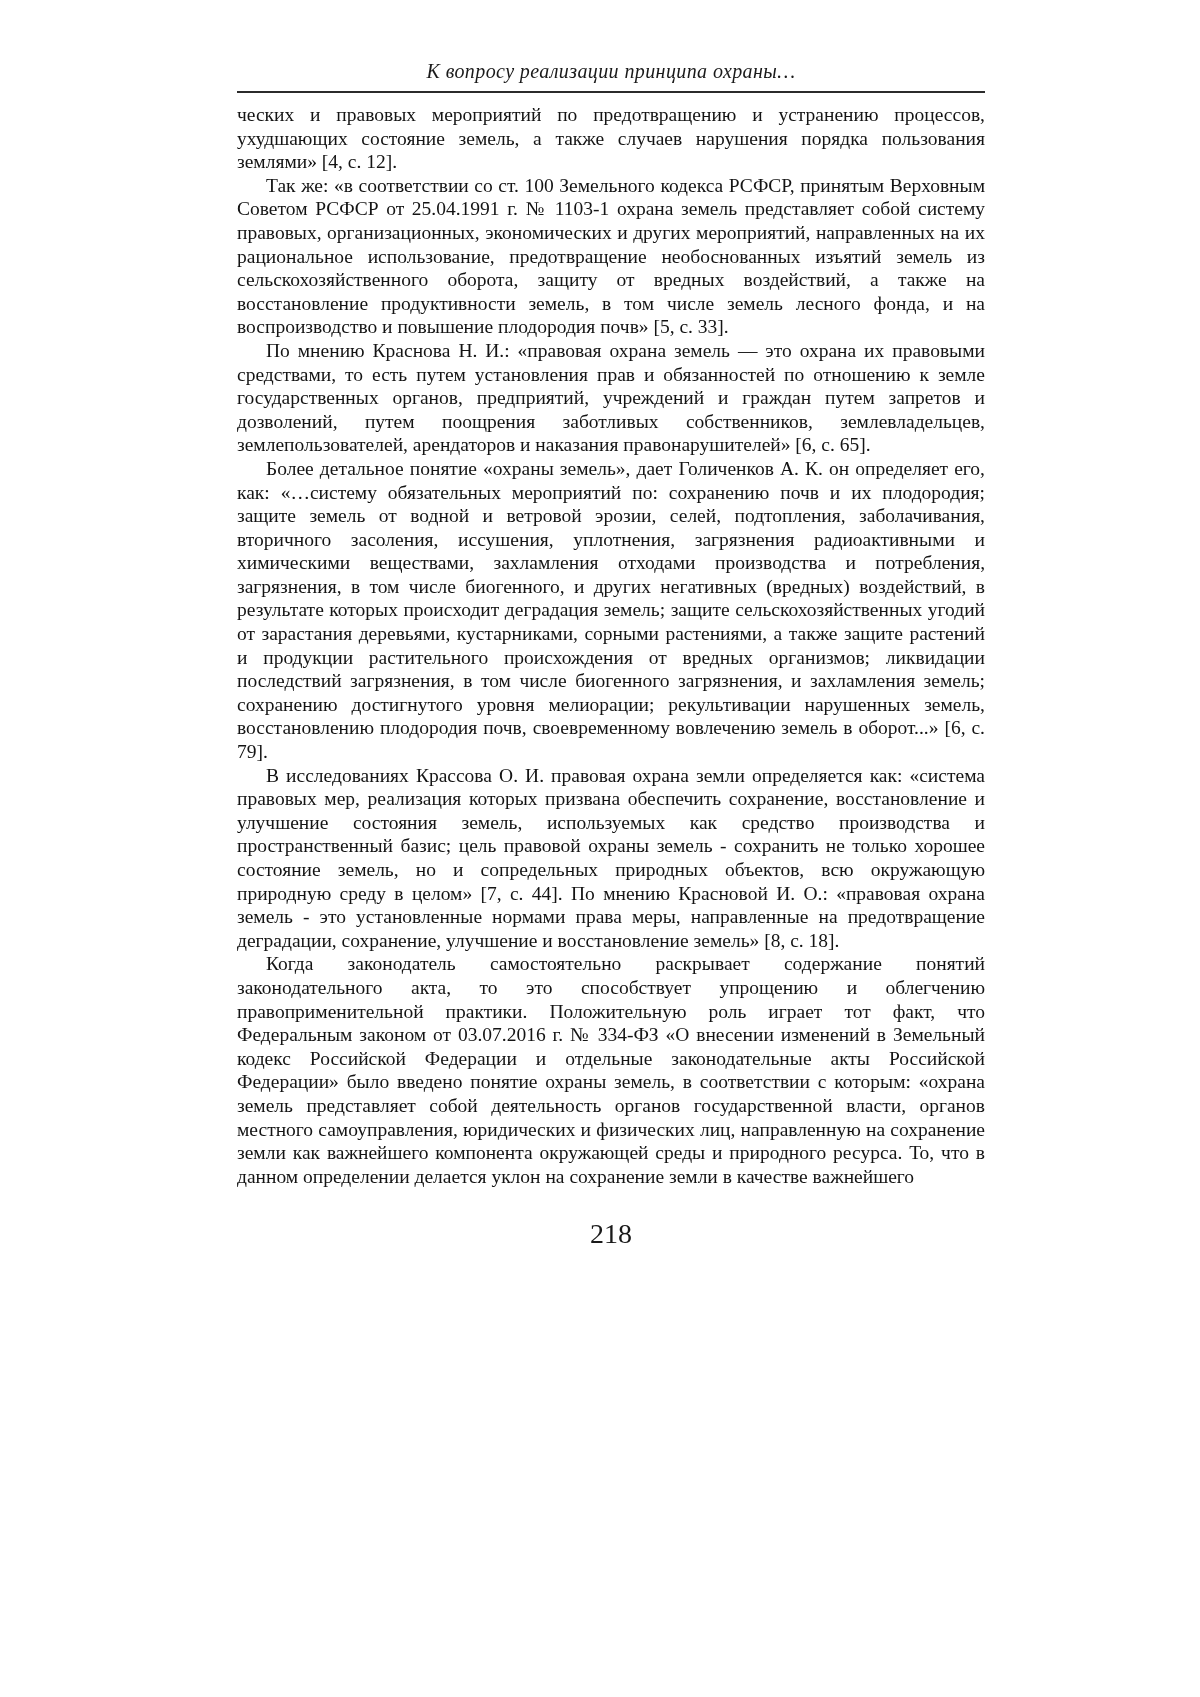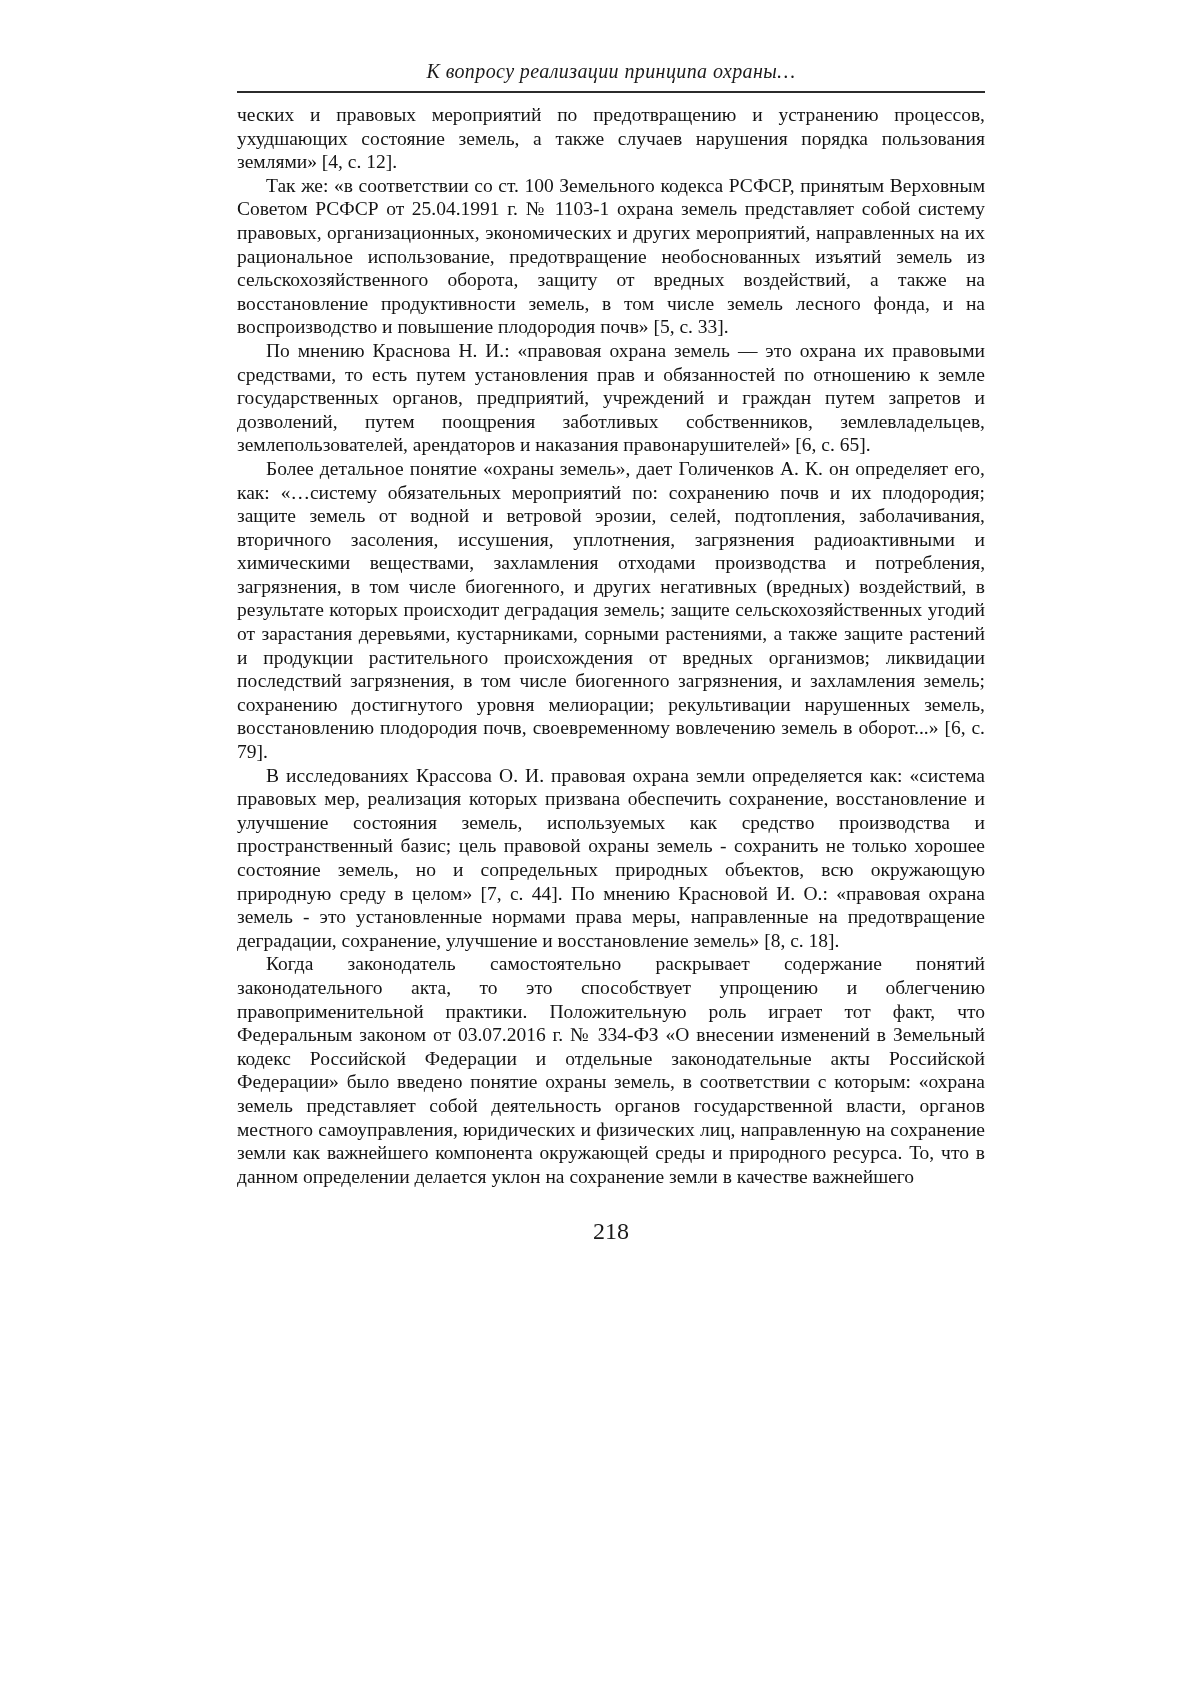--- a/index.html
+++ b/index.html
@@ -46,21 +46,21 @@
     font-size: 19.5px;
     line-height: 23.6px;
     text-align: justify;
     color: #141414;
   }
   .para { text-indent: 0; }
   .para.indent { text-indent: 29px; }
   .page-number {
     margin-top: 30px;
     text-align: center;
-    font-size: 24px;
+    font-size: 28px;
     color: #1a1a1a;
   }
 </style>
 </head>
 <body>
 
 <div class="page">
   <div class="content">
 
     <div class="running-head">

